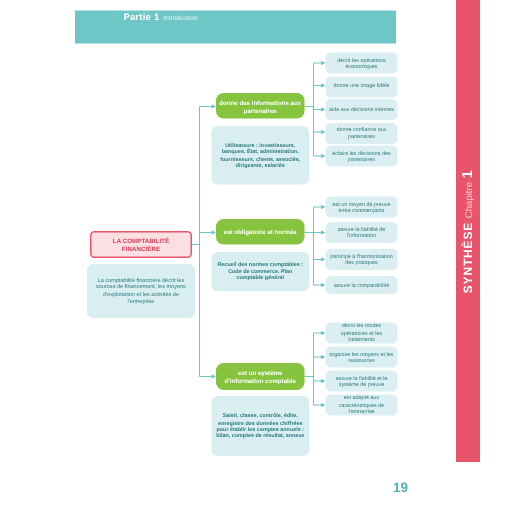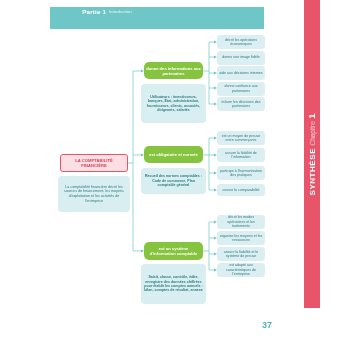--- a/index.html
+++ b/index.html
@@ -97,21 +97,21 @@
 
 <div id="side-tab"></div>
 <div id="side-tab-text">
   <div id="side-tab-inner">
     <span class="st-main">SYNTHÈSE</span>
     <span class="st-sub">Chapitre</span>
     <span class="st-num">1</span>
   </div>
 </div>
 
-<div id="page-number">37</div>
+<div id="page-number">19</div>
 
 <div id="diagram">
   <svg id="connectors" viewBox="0 0 265 340" preserveAspectRatio="none">
     <g fill="none" stroke="#6ec6c6" stroke-width="0.7">
 
       <path d="M128 163 H133"></path>
 
       <path d="M133 71 V251"></path>
 
       <path d="M133 71 H141"></path>

